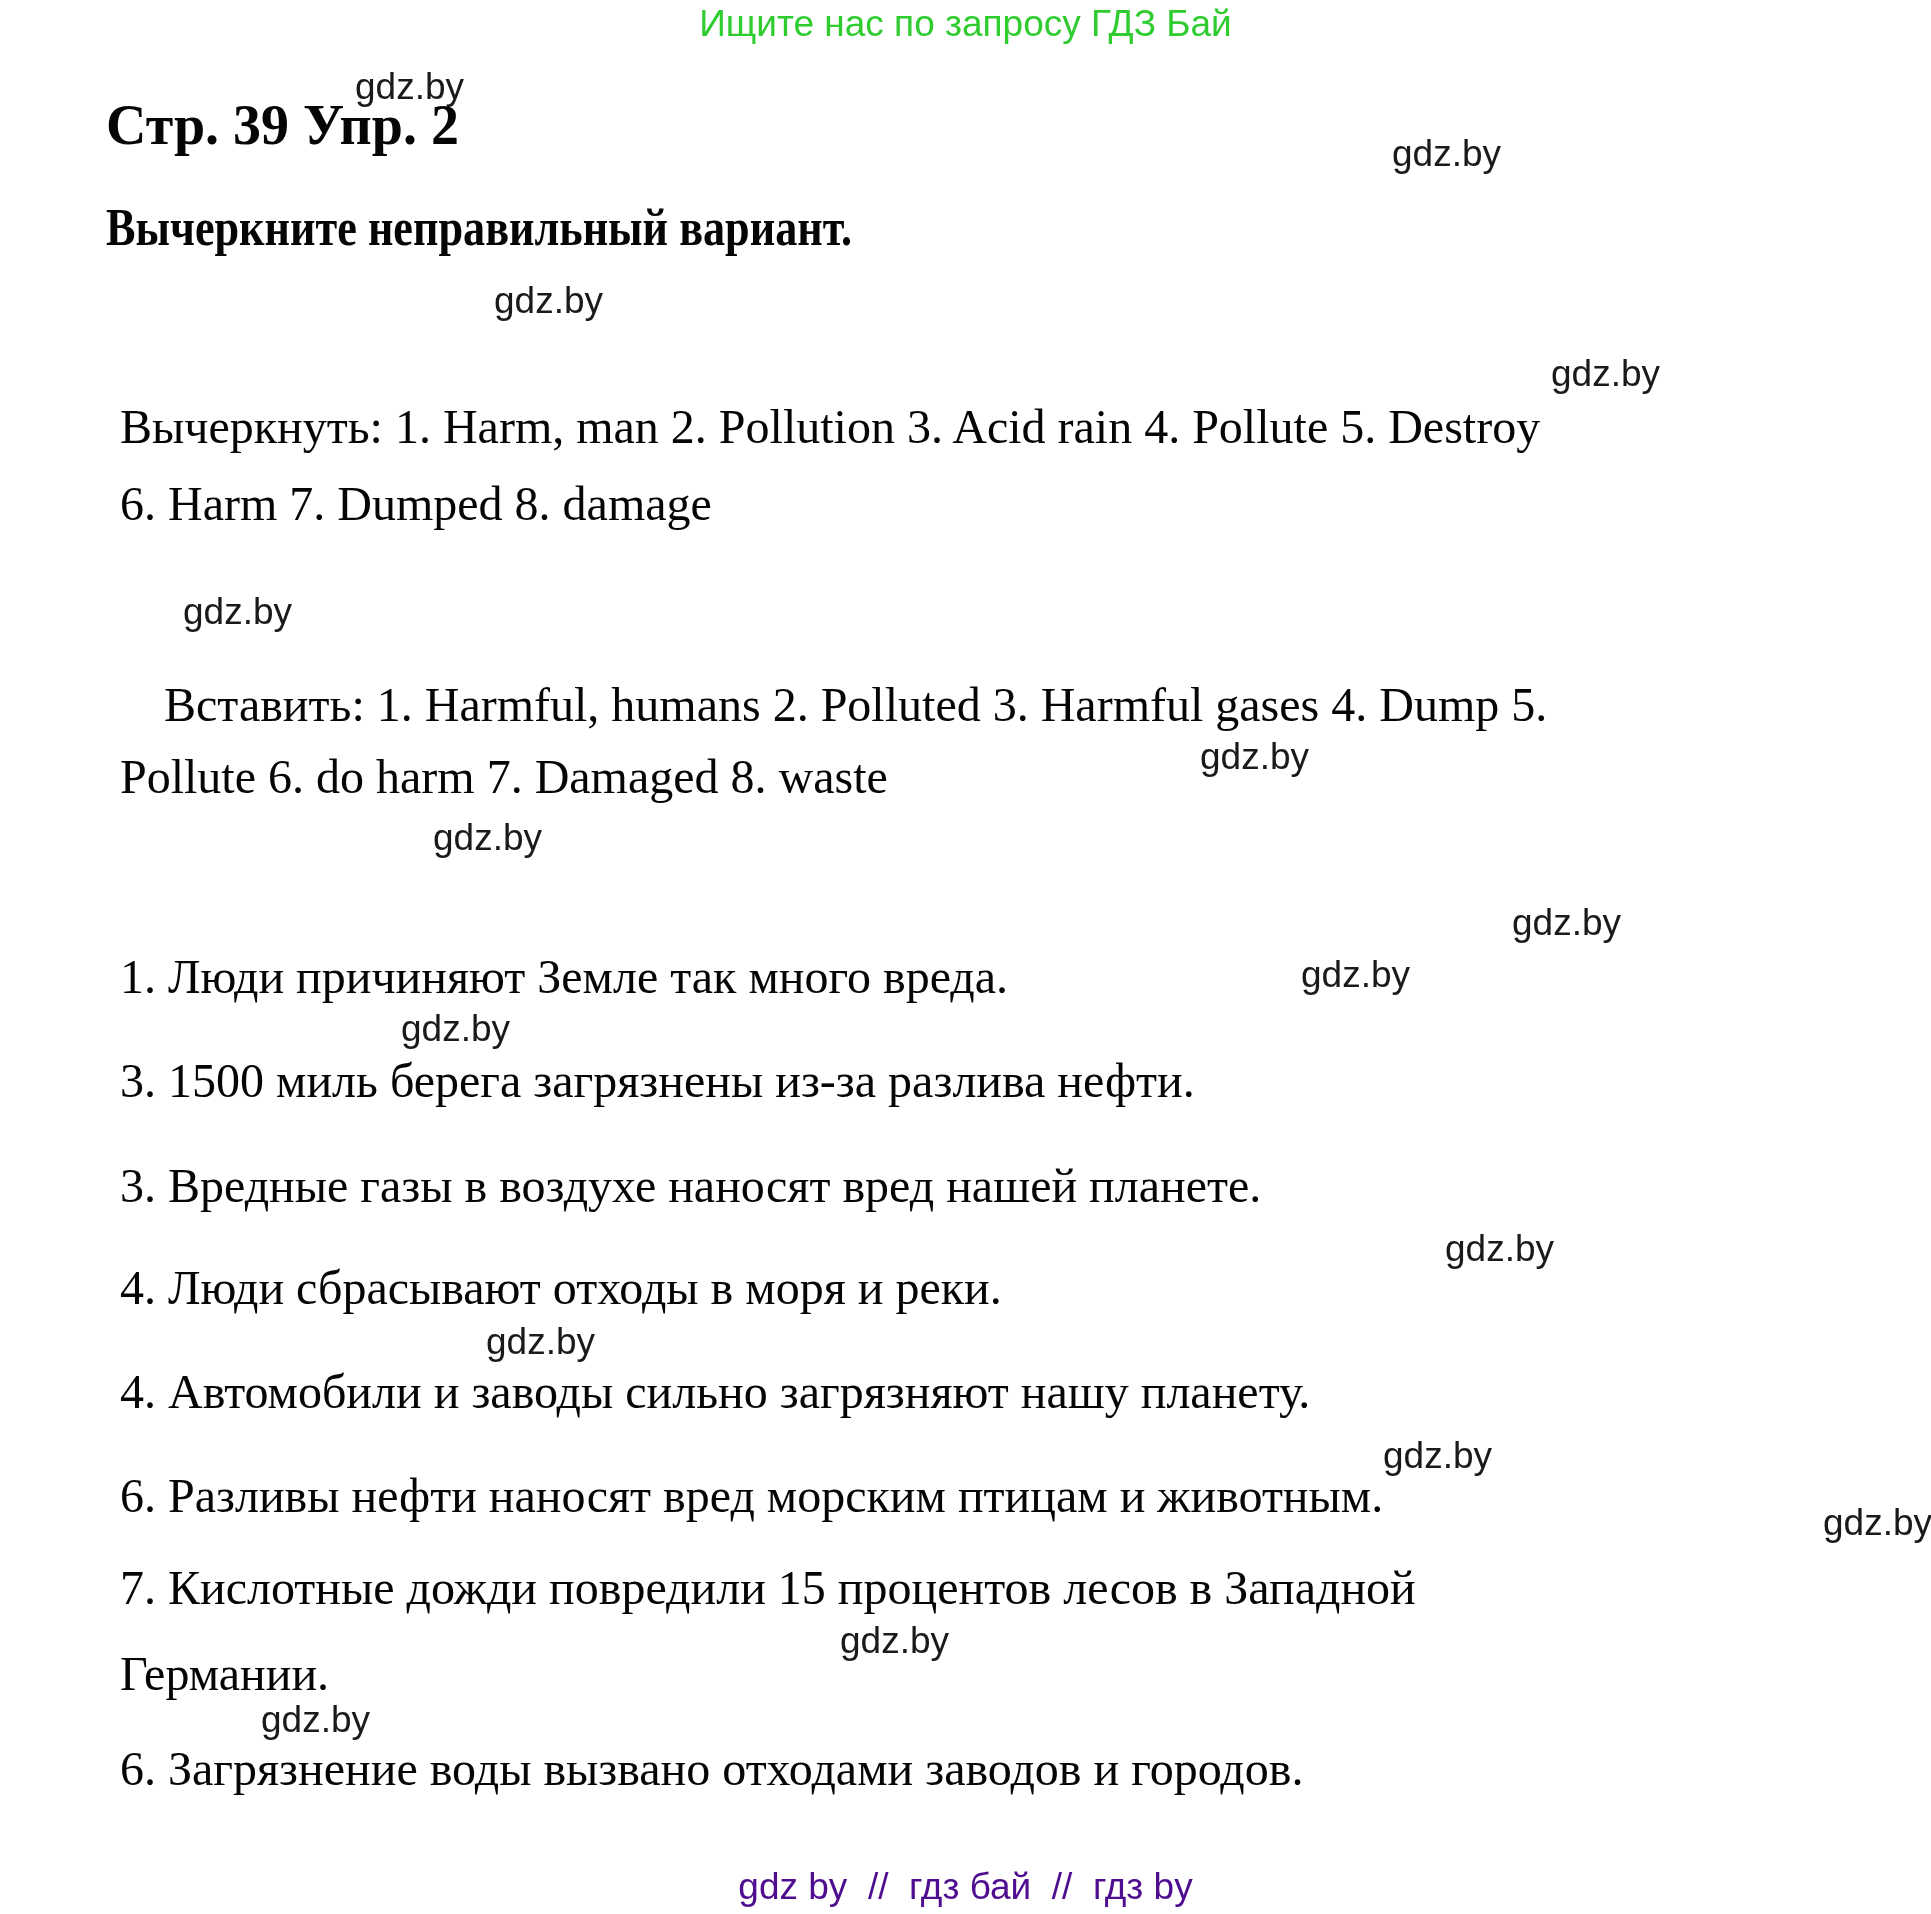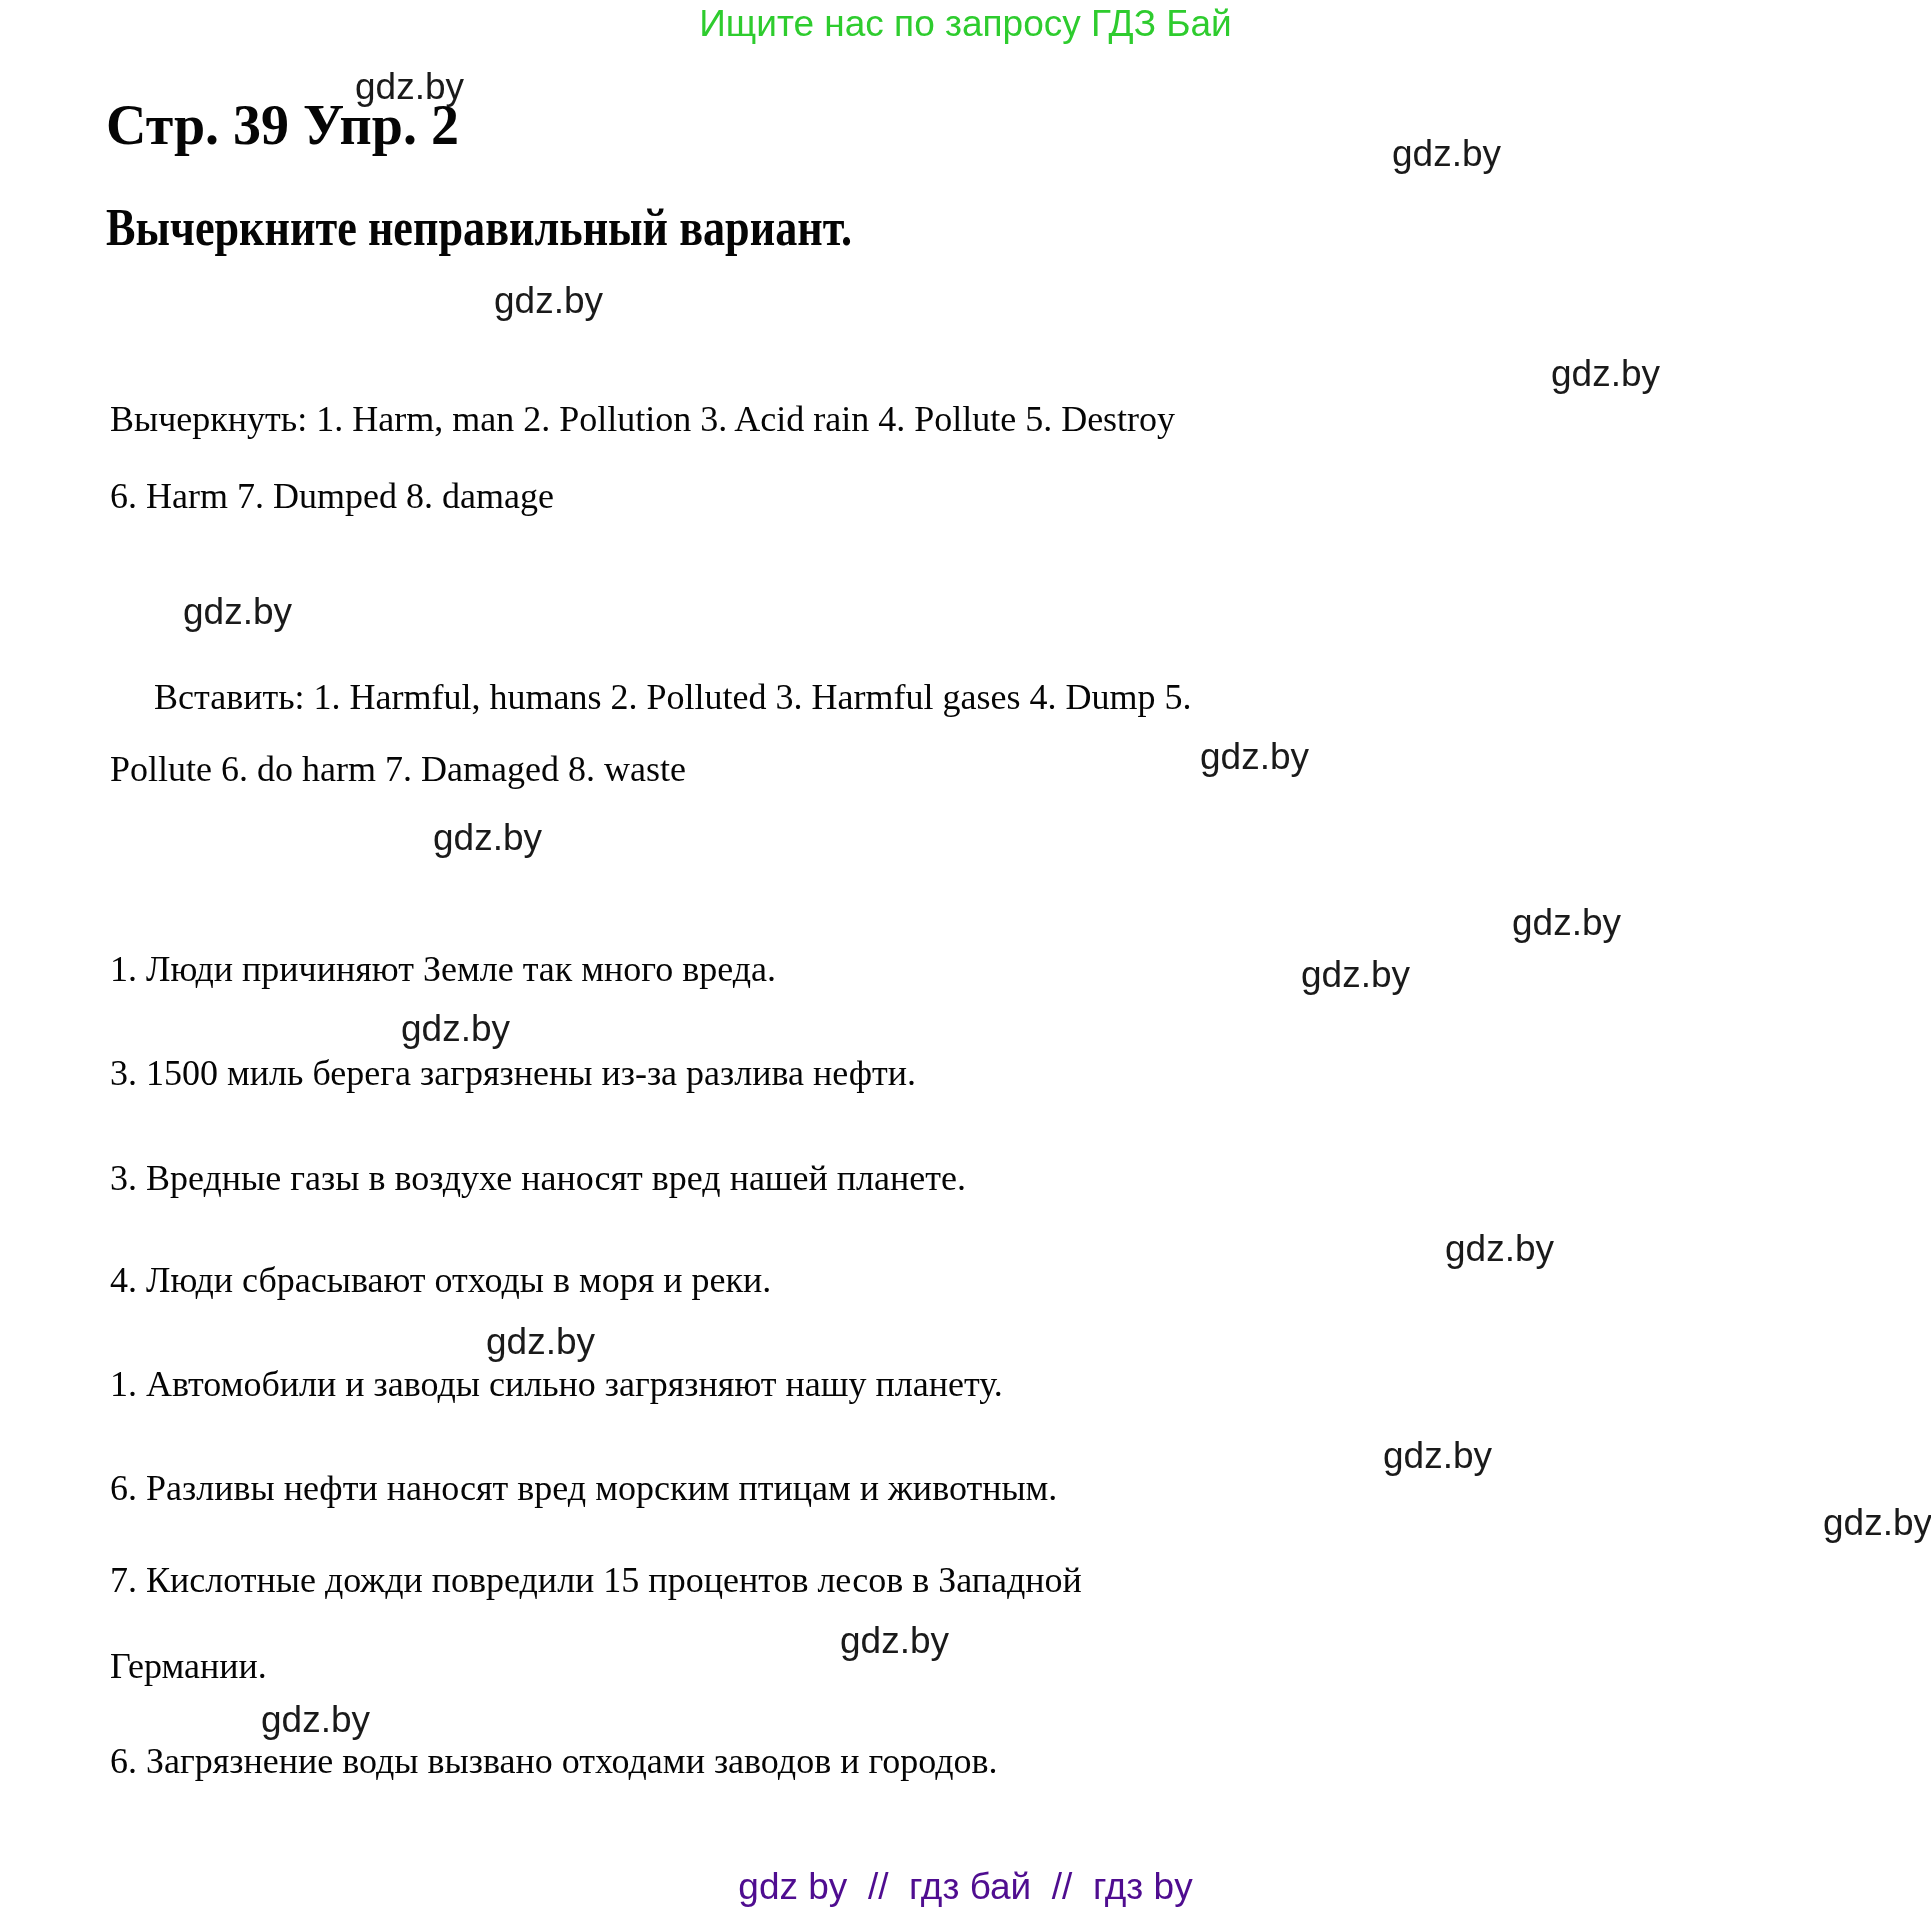--- a/index.html
+++ b/index.html
@@ -43,22 +43,22 @@
     left: 106px; top: 197px;
     font-size: 52px;
     font-weight: bold;
     line-height: 1.2;
     white-space: nowrap;
     transform: scaleX(0.85);
     transform-origin: left center;
   }
   .bodyline {
     position: absolute;
-    left: 110px;
-    font-size: 36px;
+    left: 120px;
+    font-size: 48px;
     line-height: 1.2;
     white-space: nowrap;
   }
   .footer {
     position: absolute;
     top: 1867px; left: 0; width: 1931px;
     text-align: center;
     font-family: "Liberation Sans", "DejaVu Sans", sans-serif;
     font-size: 37px;
     line-height: 1.1;
@@ -96,21 +96,21 @@
   <div class="bodyline" style="top:398px;">Вычеркнуть: 1. Harm, man 2. Pollution 3. Acid rain 4. Pollute 5. Destroy</div>
   <div class="bodyline" style="top:475px;">6. Harm 7. Dumped 8. damage</div>
 
   <div class="bodyline" style="top:676px;margin-left:44px;">Вставить: 1. Harmful, humans 2. Polluted 3. Harmful gases 4. Dump 5.</div>
   <div class="bodyline" style="top:748px;">Pollute 6. do harm 7. Damaged 8. waste</div>
 
   <div class="bodyline" style="top:948px;">1. Люди причиняют Земле так много вреда.</div>
   <div class="bodyline" style="top:1052px;">3. 1500 миль берега загрязнены из-за разлива нефти.</div>
   <div class="bodyline" style="top:1157px;">3. Вредные газы в воздухе наносят вред нашей планете.</div>
   <div class="bodyline" style="top:1259px;">4. Люди сбрасывают отходы в моря и реки.</div>
-  <div class="bodyline" style="top:1363px;">1. Автомобили и заводы сильно загрязняют нашу планету.</div>
+  <div class="bodyline" style="top:1363px;">4. Автомобили и заводы сильно загрязняют нашу планету.</div>
   <div class="bodyline" style="top:1467px;">6. Разливы нефти наносят вред морским птицам и животным.</div>
   <div class="bodyline" style="top:1559px;">7. Кислотные дожди повредили 15 процентов лесов в Западной</div>
   <div class="bodyline" style="top:1645px;">Германии.</div>
   <div class="bodyline" style="top:1740px;">6. Загрязнение воды вызвано отходами заводов и городов.</div>
 
   <div class="footer" style="color: rgb(79, 13, 144);">gdz by  //  гдз бай  //  гдз by</div>
 
 </div>
 
 

